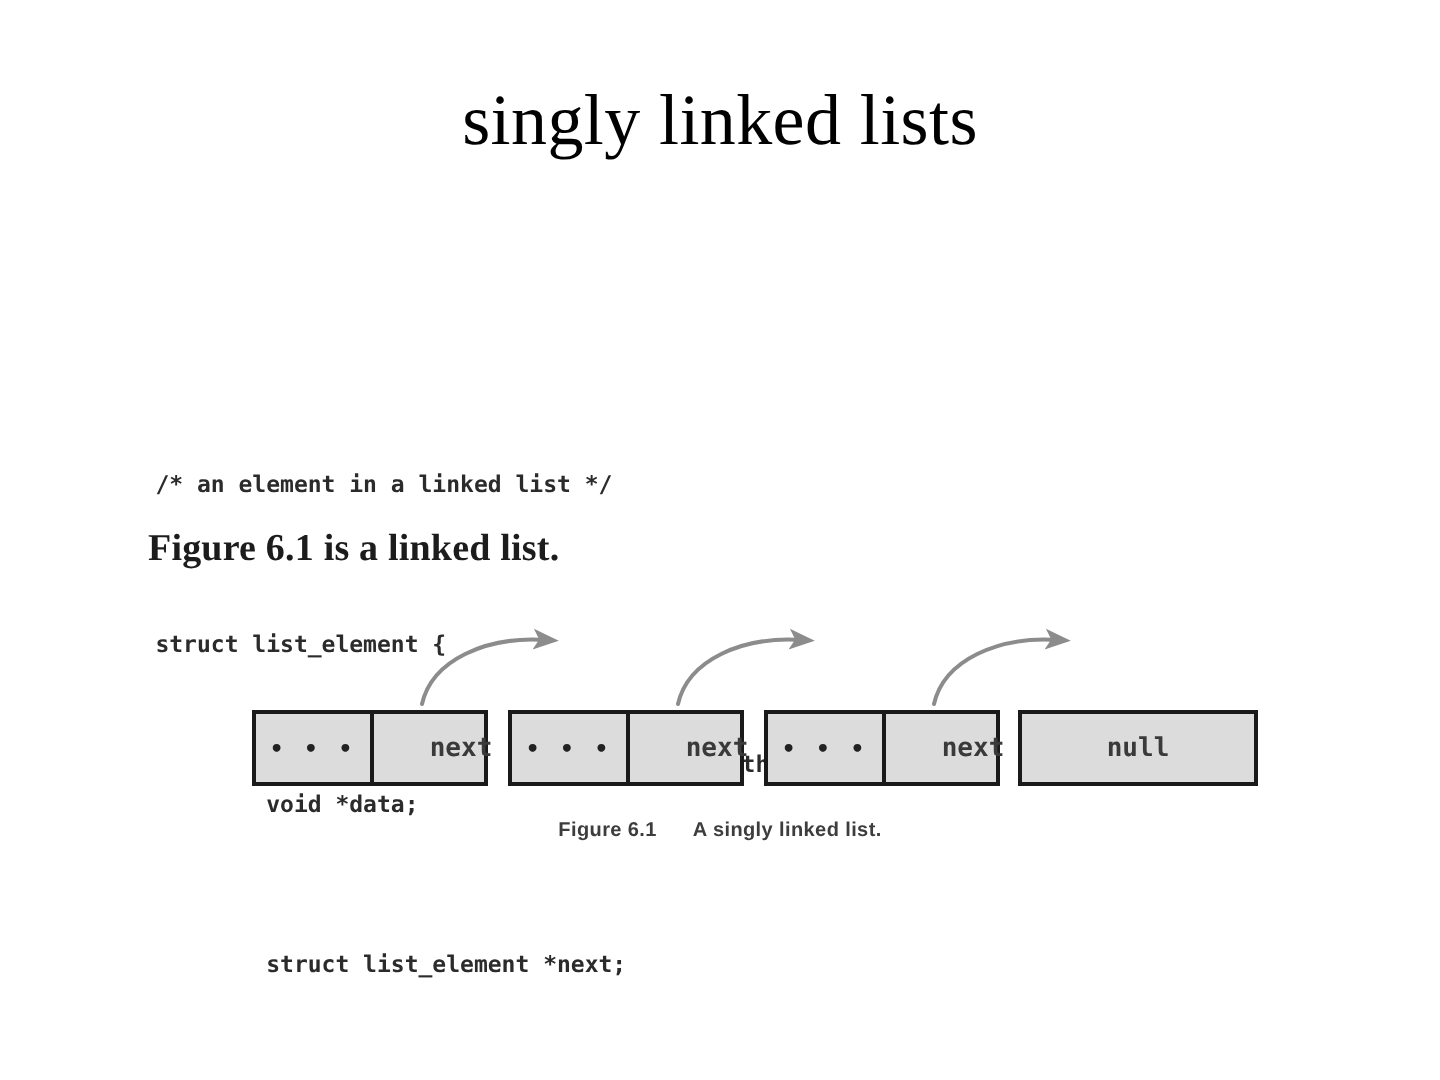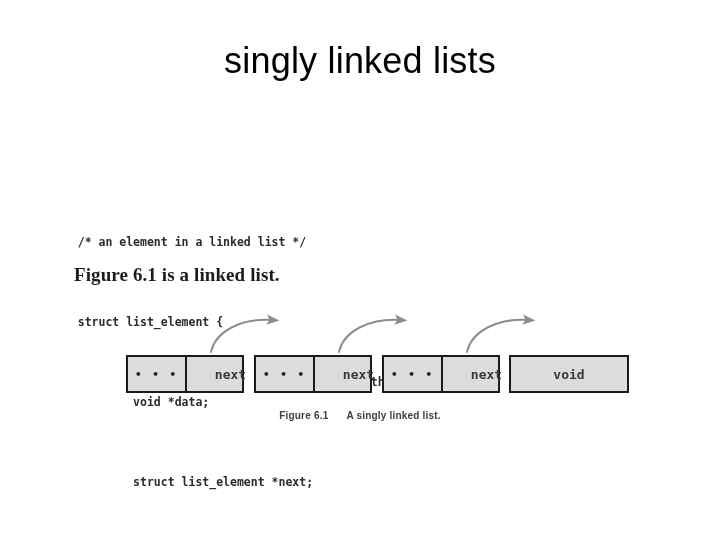--- a/index.html
+++ b/index.html
@@ -16,21 +16,21 @@
     -webkit-font-smoothing: antialiased;
   }
 
   
   #slide-title {
     position: absolute;
     left: 0;
     top: 40px;
     width: 720px;
     text-align: center;
-    font-family: Liberation Sans, sans-serif;
+    font-family: Liberation Serif, serif;
     font-size: 36px;
     font-weight: 400;
     color: #000000;
     letter-spacing: 0.2px;
     line-height: 1.15;
   }
 
   
   #code-block {
     position: absolute;
@@ -202,18 +202,18 @@
   <div class="ll-cell ll-cell-data">• • •</div>
   <div class="ll-cell ll-cell-next">next</div>
 </div>
 
 <div class="ll-node" id="node-3">
   <div class="ll-cell ll-cell-data">• • •</div>
   <div class="ll-cell ll-cell-next">next</div>
 </div>
 
 <div class="ll-node ll-node-null" id="node-null">
-  <div class="ll-cell ll-cell-null">void</div>
+  <div class="ll-cell ll-cell-null">null</div>
 </div>
 
 <div id="figure-caption">
   <span>Figure 6.1</span><span class="cap-gap"></span><span>A singly linked list.</span>
 </div>
 
 </body></html>

